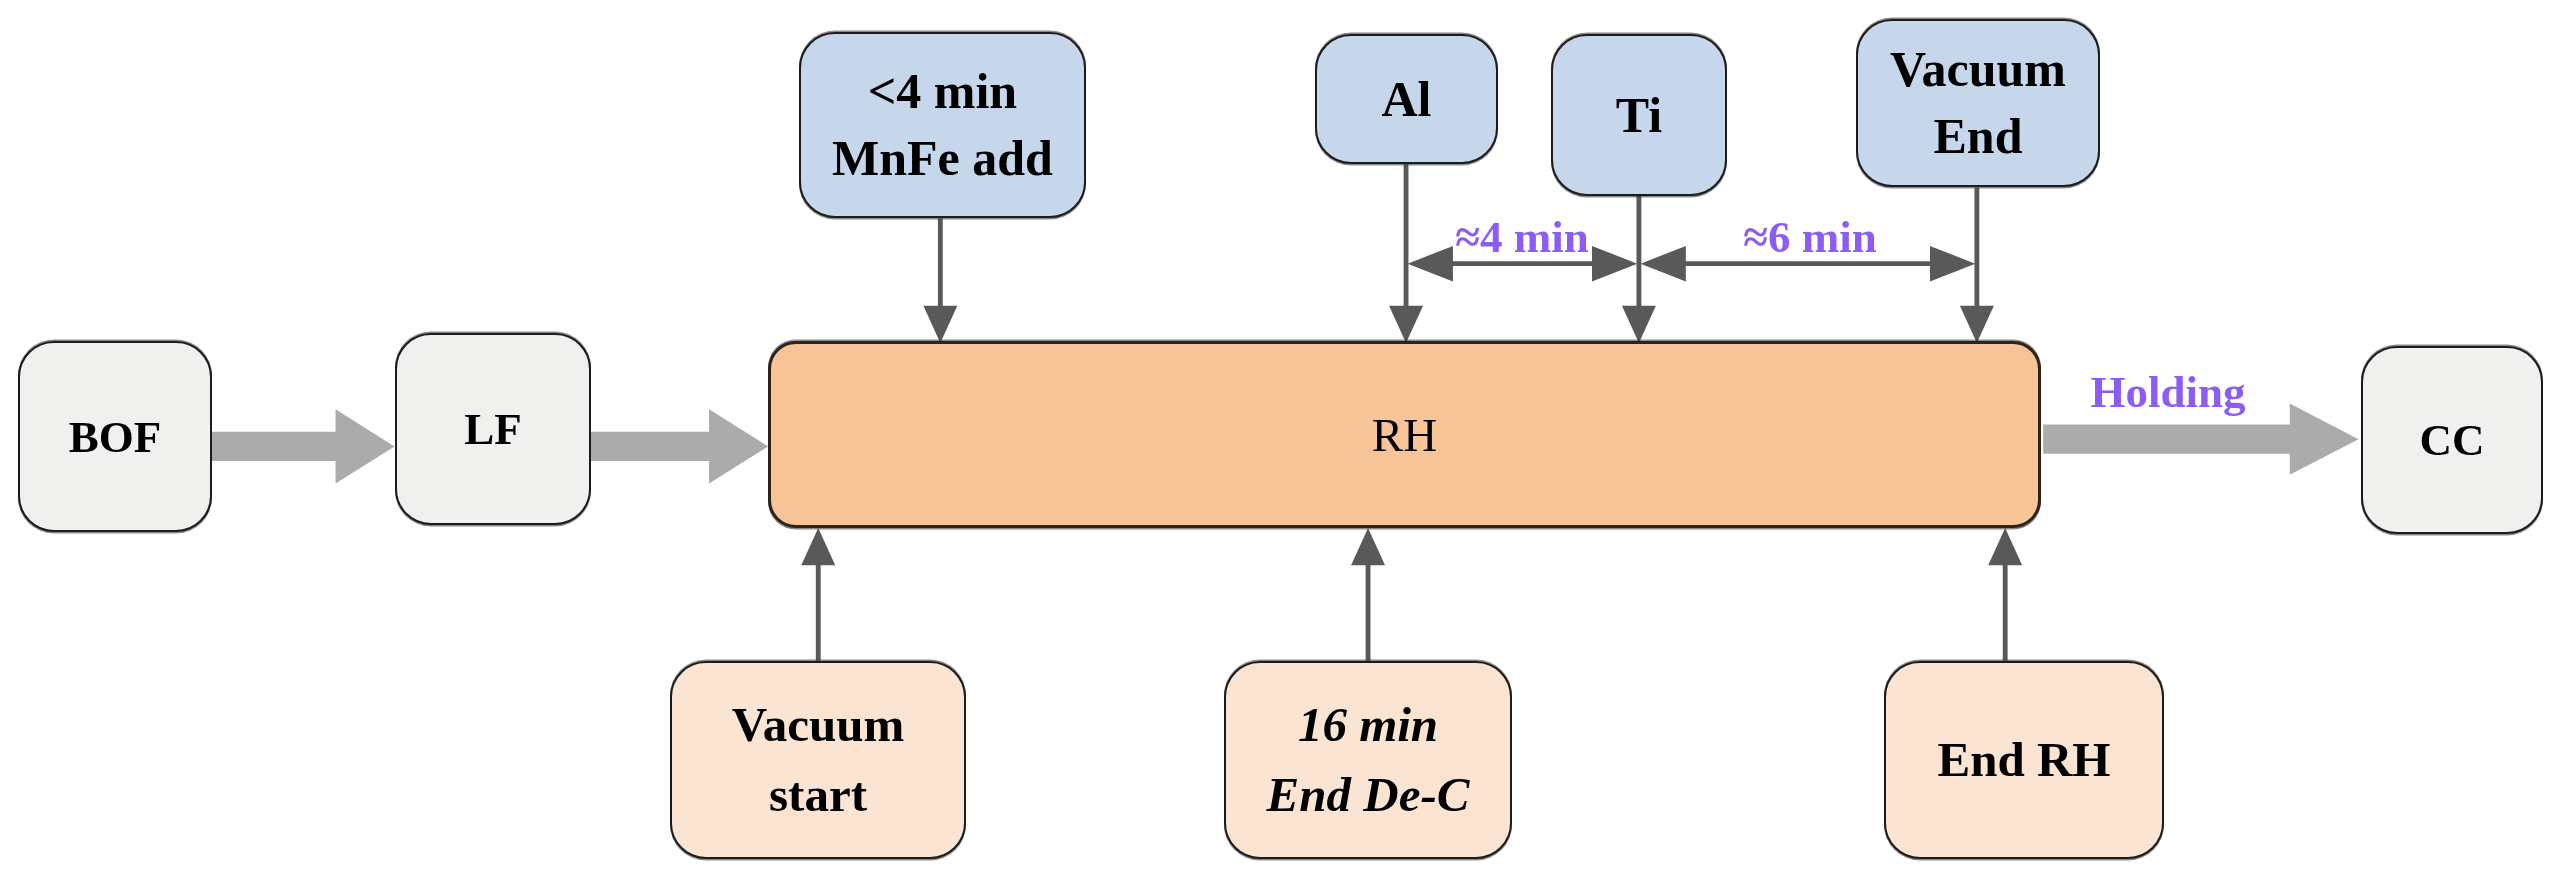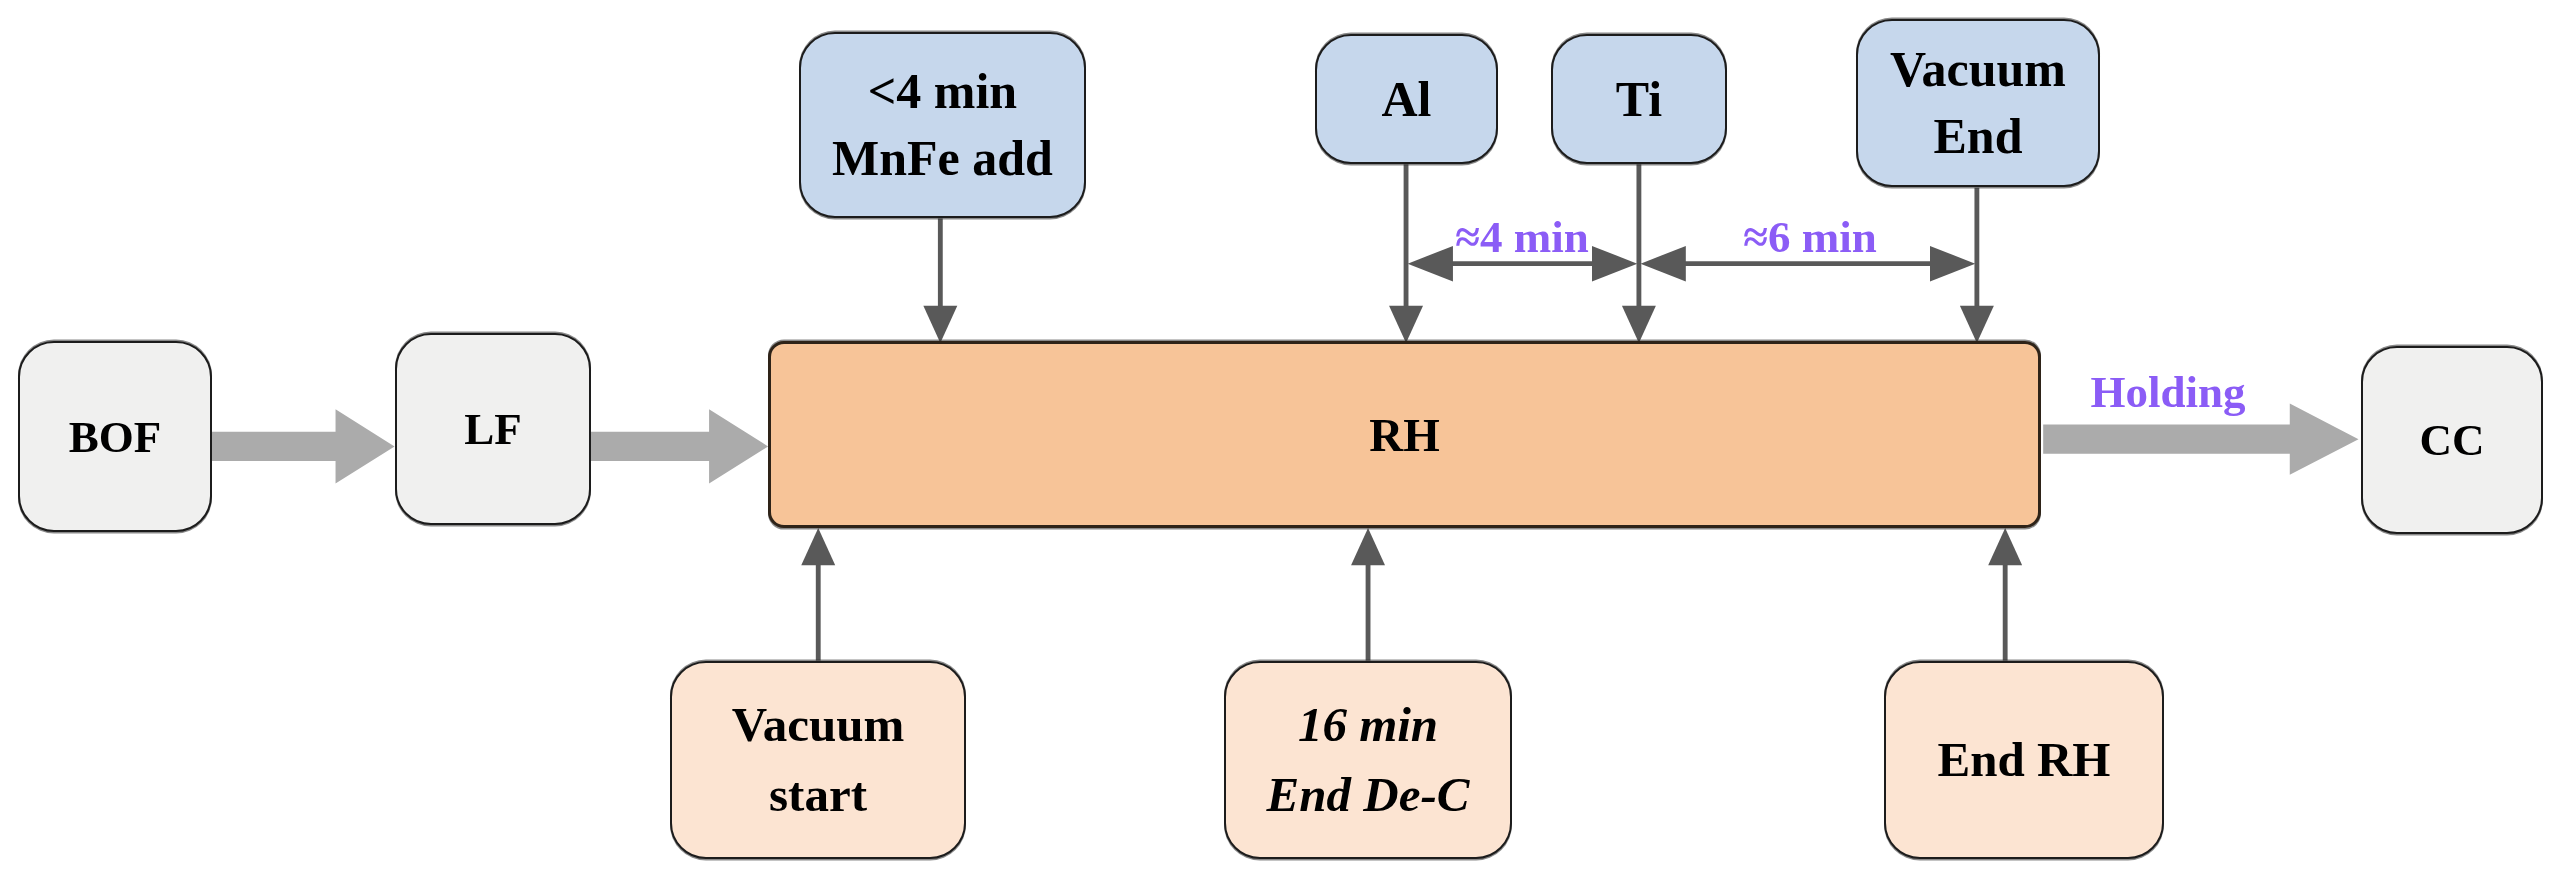--- a/index.html
+++ b/index.html
@@ -49,33 +49,33 @@
   .box.peach {
     background: #fce4d2;
     font-size: 49px;
     font-weight: 700;
     line-height: 1.42;
   }
   .box.rh {
     background: #f7c498;
     border-width: 3.2px;
     border-color: #2e2318;
-    border-radius: 16px;
+    border-radius: 28px;
     font-size: 47px;
-    font-weight: 700;
+    font-weight: 400;
   }
   
   #box-bof { left: 18px;   top: 341px; width: 194px;  height: 191px; }
   #box-lf  { left: 395px;  top: 333px; width: 196px;  height: 192px; }
   #box-rh  { left: 768px;  top: 341px; width: 1273px; height: 187px; }
   #box-cc  { left: 2361px; top: 346px; width: 182px;  height: 188px; }
   
   #box-mnfe   { left: 799px;  top: 32px; width: 287px; height: 186px; }
   #box-al     { left: 1315px; top: 34px; width: 183px; height: 130px; }
-  #box-ti     { left: 1551px; top: 34px; width: 176px; height: 130px; }
+  #box-ti     { left: 1551px; top: 34px; width: 176px; height: 162px; }
   #box-vacend { left: 1856px; top: 19.4px; width: 244px; height: 168px; }
   
   #box-vacstart { left: 670px;  top: 661px; width: 296px; height: 198px; }
   #box-enddec   { left: 1224px; top: 661px; width: 288px; height: 198px; font-style: italic; }
   #box-endrh    { left: 1864px; top: 661px; width: 280px; height: 198px; margin-left: 20px; }
 
   .red-label {
     position: absolute;
     transform: translate(-50%, -50%);
     color: #8b5cf6;

